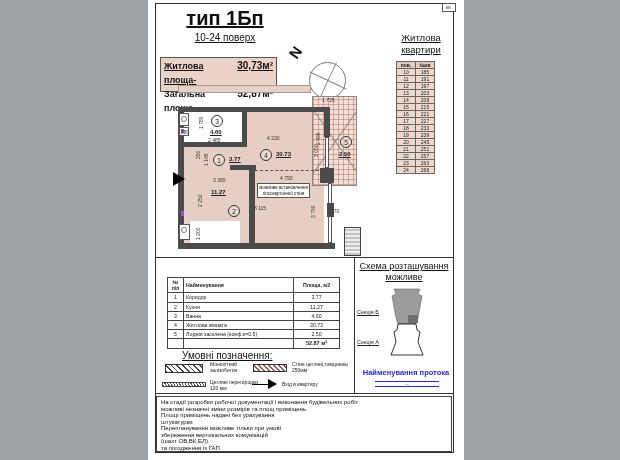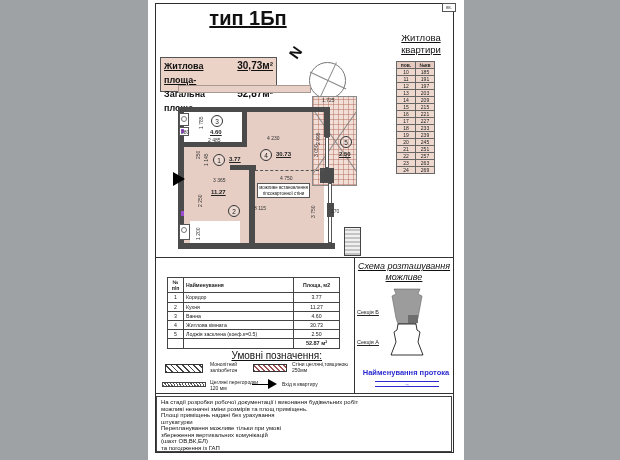--- a/index.html
+++ b/index.html
@@ -3,21 +3,21 @@
 <meta charset="utf-8">
 <style>
   * { margin:0; padding:0; box-sizing:border-box; }
   body { font-family:"Liberation Sans", sans-serif; }
   #shot { position:relative; width:620px; height:460px; background:#9fa2a5; overflow:hidden; }
   #page { position:absolute; left:148px; top:0; width:316px; height:460px; background:#fff; color:#111; }
   .frame { position:absolute; left:7px; top:3px; width:299px; height:450px; border:1px solid #2e2e2e; }
   .stamp { position:absolute; left:294px; top:3px; width:14px; height:9px; border:1px solid #555; font-size:4.5px; line-height:8px; text-align:center; color:#555; background:#fff; }
 
   
-  .title-block { position:absolute; left:30px; top:7px; width:140px; text-align:center; }
+  .title-block { position:absolute; left:7px; top:7px; width:140px; text-align:center; }
   .title-main { font-size:20px; font-weight:bold; text-decoration:underline; }
   .title-sub { font-size:10px; text-decoration:underline; margin-top:2px; }
 
   .info-box { position:absolute; left:12px; top:57px; width:117px; height:35px; background:#ecd3c8; border:1px solid #555; padding:1px 3px; }
   .info-row { display:flex; justify-content:space-between; align-items:baseline; line-height:14px; }
   .info-label { font-size:9px; font-weight:bold; }
   .info-label.u { text-decoration:underline; }
   .info-value { font-size:10px; font-weight:bold; }
   .info-value.u { text-decoration:underline; }
 
@@ -67,28 +67,28 @@
   .exp-table { position:absolute; left:19px; top:277px; border-collapse:collapse; }
   .exp-table th, .exp-table td { border:1px solid #444; font-size:5.2px; line-height:6.2px; padding:1px 2px; color:#222; }
   .exp-table th { font-weight:bold; text-align:center; }
   .exp-table .c-n { width:16px; text-align:center; }
   .exp-table .c-name { width:110px; text-align:left; }
   .exp-table .c-area { width:46px; text-align:center; }
   .exp-table .total td { font-weight:bold; font-size:5.5px; }
 
   
   .scheme-title { position:absolute; left:208px; top:261px; width:96px; text-align:center; font-size:9px; line-height:11px; }
-  .scheme-title div { text-decoration:underline;font-style:italic; }
+  .scheme-title div { text-decoration:underline; }
   .sec-label { position:absolute; font-size:5.5px; text-decoration:underline; color:#222; }
   .river-text { position:absolute; left:212px; top:368px; width:92px; text-align:center; font-size:7.5px; font-weight:bold; color:#2b2bd0; }
   .river-lines { position:absolute; left:227px; top:381px; width:64px; height:6px; border-top:1px solid #2b2bd0; border-bottom:1px solid #2b2bd0; text-align:center; }
   .river-lines span { font-size:6px; line-height:4px; color:#2b2bd0; display:block; }
 
   
-  .legend-title { position:absolute; left:34px; top:350px; width:140px; text-align:right; font-size:10px; text-decoration:underline; }
+  .legend-title { position:absolute; left:34px; top:350px; width:140px; text-align:left; font-size:10px; text-decoration:underline; }
   .hatch1 { position:absolute; background:repeating-linear-gradient(45deg,#444 0,#444 1px,#fff 1px,#fff 4px); border:1px solid #333; }
   .hatch2 { position:absolute; background:repeating-linear-gradient(45deg,#a05050 0,#a05050 1px,#fff 1px,#fff 3.5px); border:1px solid #333; }
   .hatch3 { position:absolute; background:repeating-linear-gradient(60deg,#555 0,#555 1px,#fff 1px,#fff 2.5px); border:1px solid #444; }
   .legend-label { position:absolute; font-size:5px; line-height:5.8px; color:#222; }
   .leg-line { position:absolute; height:1px; background:#000; }
   .leg-tri { position:absolute; width:0; height:0; border-top:5px solid transparent; border-bottom:5px solid transparent; border-left:9px solid #000; }
 
   
   .notes-box { position:absolute; left:8px; top:396px; width:296px; height:56px; border:1px solid #444; padding:2px 4px; }
   .notes-box div { font-size:6px; line-height:6.5px; color:#111; }
@@ -96,20 +96,21 @@
 </head>
 <body>
 
 <div id="shot">
   <div id="page">
     <div class="frame"></div>
     <div class="stamp">вв.</div>
 
     <div class="title-block">
       <div class="title-main">тип 1Бп</div>
+      <div class="title-sub">10-24 поверх</div>
     </div>
 
     <div class="info-box">
       <div class="info-row">
         <span class="info-label u">Житлова площа-</span>
         <span class="info-value u">30,73м²</span>
       </div>
       <div class="info-row">
         <span class="info-label">Загальна площа-</span>
         <span class="info-value">52,87м²</span>

